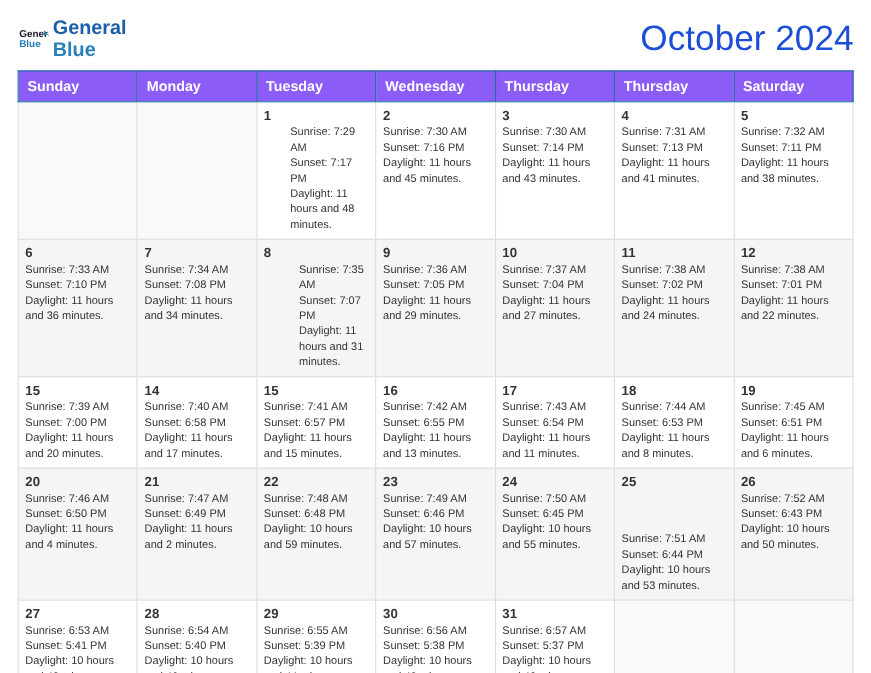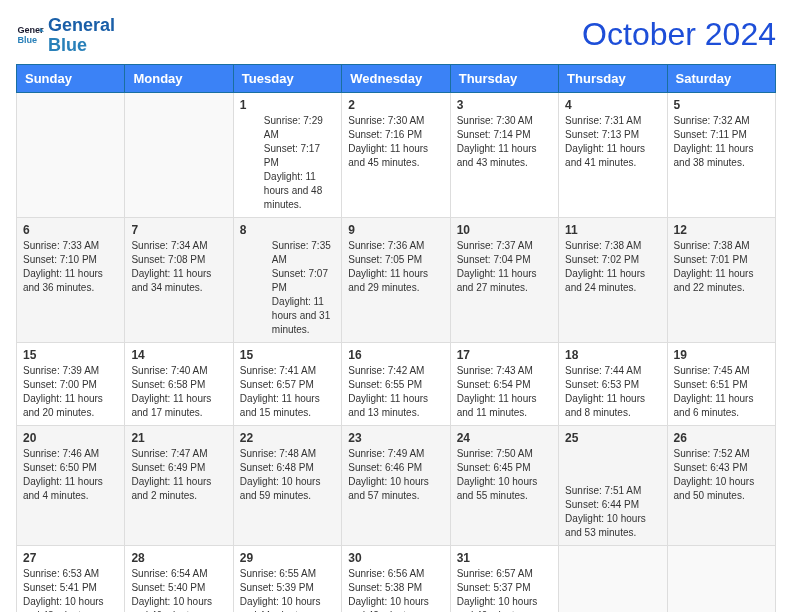--- a/index.html
+++ b/index.html
@@ -45,21 +45,21 @@
     .location {
       font-size: 14px;
       color: #333;
     }
     .calendar {
       width: 100%;
       border-collapse: collapse;
       border: 1px solid #ccc;
     }
     .calendar th {
-      background: #3b82f6;
+      background: #8b5cf6;
       color: #fff;
       font-size: 13px;
       font-weight: bold;
       padding: 6px 8px;
       text-align: left;
       border: 1px solid #1a6fa0;
     }
     .calendar td {
       vertical-align: top;
       padding: 5px 6px;

